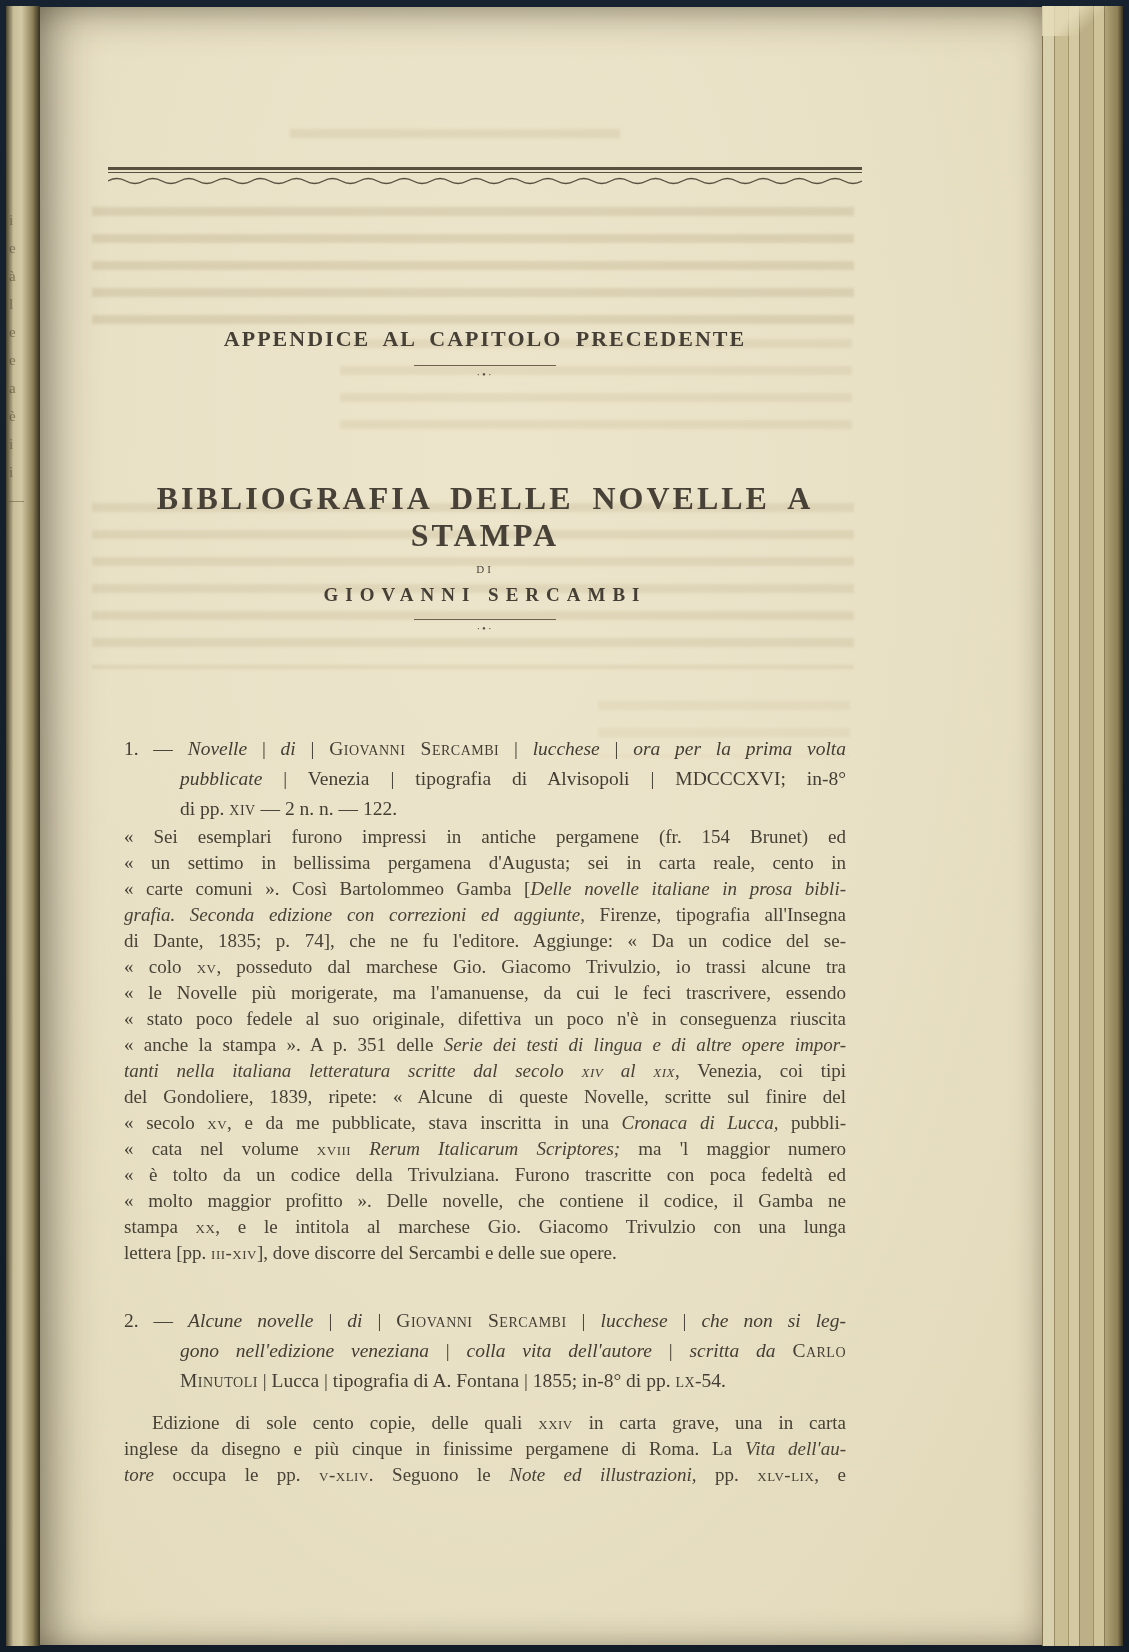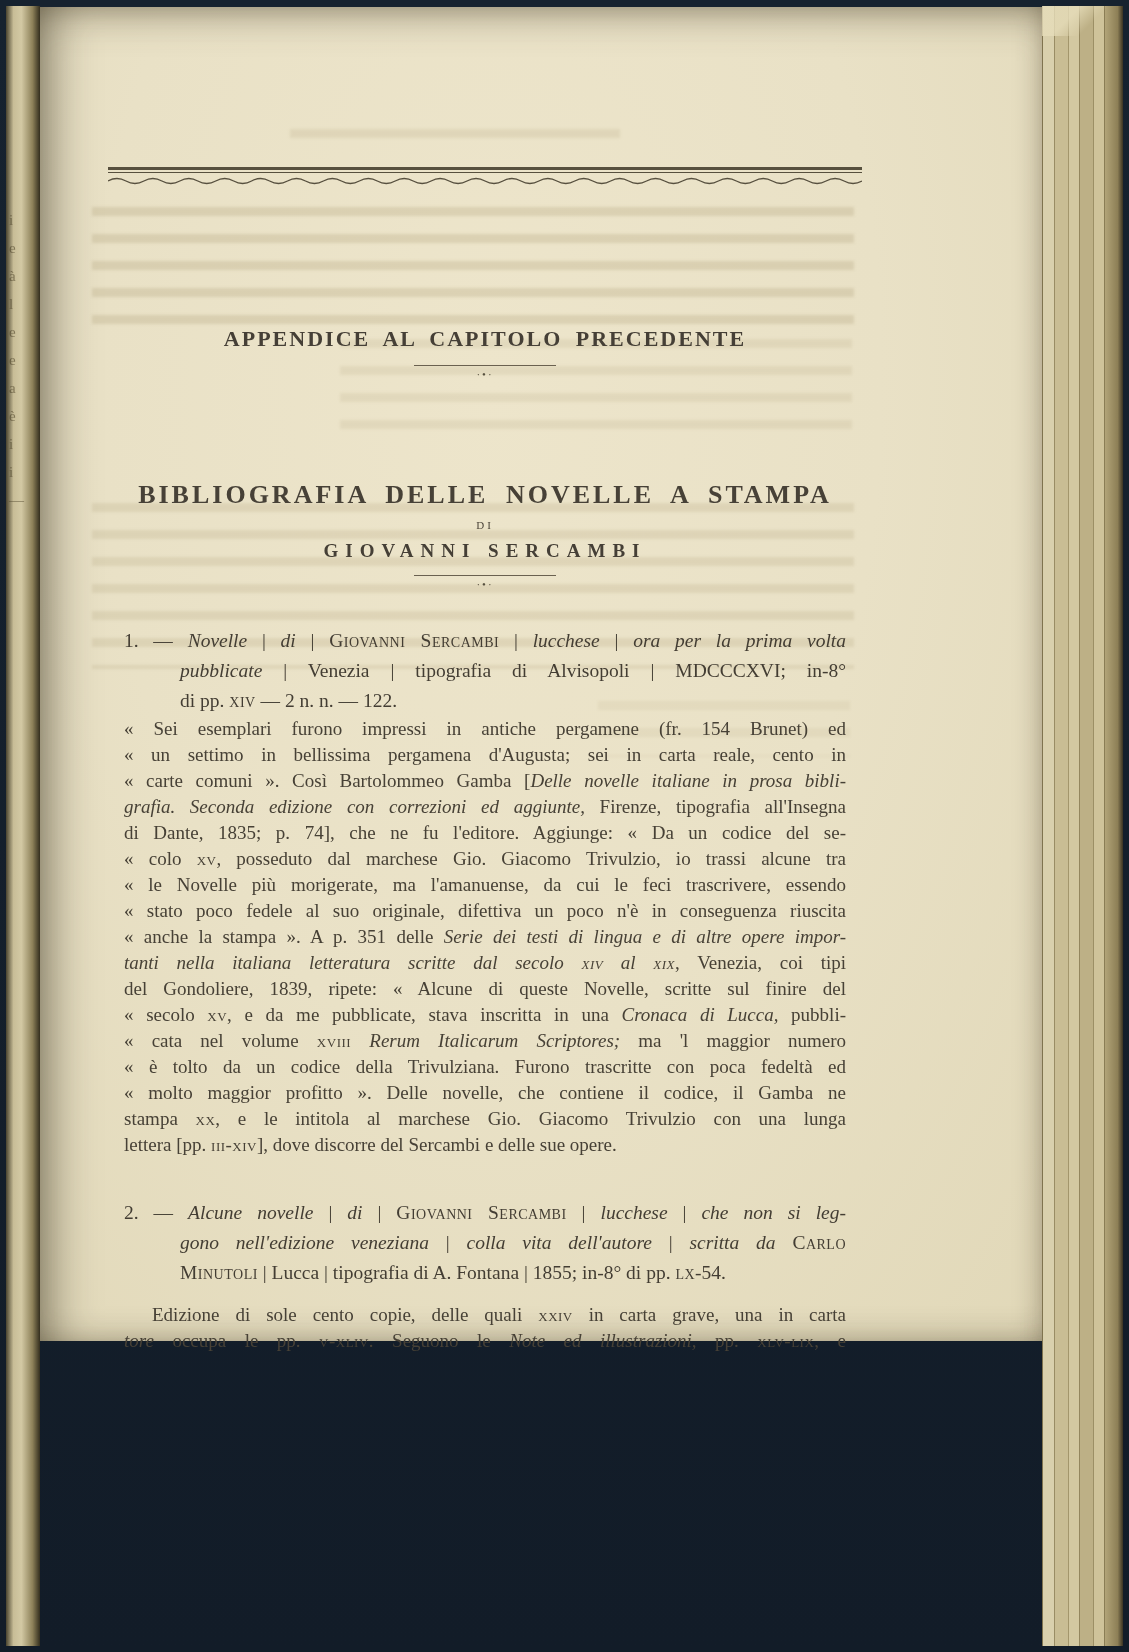--- a/index.html
+++ b/index.html
@@ -7,21 +7,21 @@
   .scene{position:relative;width:1129px;height:1652px;background:linear-gradient(180deg,#16222f,#121c28);
          font-family:"Liberation Serif","DejaVu Serif",serif;overflow:hidden;}
 
   
   .edge-left{position:absolute;left:6px;top:6px;width:34px;height:1640px;
     background:linear-gradient(to right,#4a442f 0,#c8bd97 22%,#d3c9a4 45%,#8d8159 78%,#332e1e 100%);}
   .gutter-col{margin-top:200px;font-size:15px;line-height:28px;color:rgba(80,70,44,.6);padding-left:3px;}
   .gutter-col .line{text-align:left !important;text-align-last:left !important;}
 
   
-  .page{position:absolute;left:40px;top:7px;width:1002px;height:1334px;
+  .page{position:absolute;left:40px;top:7px;width:1002px;height:1638px;
     background:radial-gradient(ellipse at 45% 28%,#ede5cb 0%,#e9e1c6 50%,#e1d8b8 100%);
     box-shadow:inset 30px 0 46px -20px rgba(40,34,18,.5),
                inset -16px 0 30px -18px rgba(60,50,28,.35),
                inset 0 28px 44px -26px rgba(70,60,34,.45),
                inset 0 -20px 36px -26px rgba(70,60,34,.3);}
 
   
   .ghost{position:absolute;pointer-events:none;filter:blur(1.6px);
     background:repeating-linear-gradient(to bottom,rgba(150,132,88,.4) 0 9px,rgba(150,132,88,0) 9px 27px);}
   .g-top{top:122px;left:250px;width:330px;height:16px;opacity:.35;}
@@ -37,26 +37,26 @@
   .rule-thick{height:3px;background:#57503e;margin:0 -16px;}
   .rule-thin{height:1px;background:#57503e;margin:2px -16px 0;}
   .wave{display:block;width:754px;height:10px;margin:3px -16px 0;}
 
   .chapter-title{margin:140px 0 0;font-size:22px;font-weight:bold;letter-spacing:2px;word-spacing:6px;
     text-align:center;color:#453f36;}
   .divider{margin-top:13px;text-align:center;}
   .divider-line{display:block;width:142px;height:1px;background:#6a6150;margin:0 auto;}
   .divider-orn{display:block;font-size:11px;letter-spacing:2px;color:#57503f;margin-top:2px;line-height:12px;}
 
-  .biblio-title{margin:100px 0 0;font-size:26px;font-weight:bold;letter-spacing:3px;word-spacing:8px;
+  .biblio-title{margin:100px 0 0;font-size:32px;font-weight:bold;letter-spacing:3px;word-spacing:8px;
     text-align:center;color:#474137;}
   .di{margin-top:9px;text-align:center;font-size:11px;letter-spacing:3px;color:#4c453a;}
   .author{margin:9px 0 0;text-align:center;font-size:19px;font-weight:bold;letter-spacing:7px;color:#453f36;}
 
-  .entry{margin-top:36px;font-size:19.5px;line-height:30px;color:#433d33;}
+  .entry{margin-top:100px;font-size:19.5px;line-height:30px;color:#433d33;}
   .entry .line{padding-left:56px;}
   .entry .line:first-child{padding-left:0;}
   .entry-2{margin-top:40px;}
 
   .para{font-size:19px;line-height:26px;color:#474136;}
   .para-2{margin-top:14px;}
   .indent-first .line:first-child{text-indent:28px;}
 
   .line{text-align:justify;text-align-last:justify;}
   .line.short{text-align-last:left;}
@@ -159,20 +159,21 @@
         </div>
 
       <div class="entry entry-2">
           <div class="line"><span class="s-n">2. — </span><span class="s-i">Alcune novelle</span><span class="s-n"> | </span><span class="s-i">di</span><span class="s-n"> | </span><span class="s-sc">Giovanni Sercambi</span><span class="s-n"> | </span><span class="s-i">lucchese</span><span class="s-n"> | </span><span class="s-i">che non si leg-</span></div>
           <div class="line"><span class="s-i">gono nell'edizione veneziana</span><span class="s-n"> | </span><span class="s-i">colla vita dell'autore</span><span class="s-n"> | </span><span class="s-i">scritta da</span><span class="s-n"> </span><span class="s-sc">Carlo</span></div>
           <div class="line short"><span class="s-sc">Minutoli</span><span class="s-n"> | Lucca | tipografia di A. Fontana | 1855; in-8° di pp. </span><span class="s-sc">lx</span><span class="s-n">-54.</span></div>
         </div>
 
       <div class="para para-2 indent-first">
           <div class="line"><span class="s-n">Edizione di sole cento copie, delle quali </span><span class="s-sc">xxiv</span><span class="s-n"> in carta grave, una in carta</span></div>
+          <div class="line"><span class="s-n">inglese da disegno e più cinque in finissime pergamene di Roma. La </span><span class="s-i">Vita dell'au-</span></div>
           <div class="line"><span class="s-i">tore</span><span class="s-n"> occupa le pp. </span><span class="s-sc">v-xliv</span><span class="s-n">. Seguono le </span><span class="s-i">Note ed illustrazioni,</span><span class="s-n"> pp. </span><span class="s-sc">xlv-lix</span><span class="s-n">, e</span></div>
         </div>
 
     </div>
   </div>
 
   <div class="edges-right">
     <div class="s s1"></div>
     <div class="s s2"></div>
     <div class="s s3"></div>

